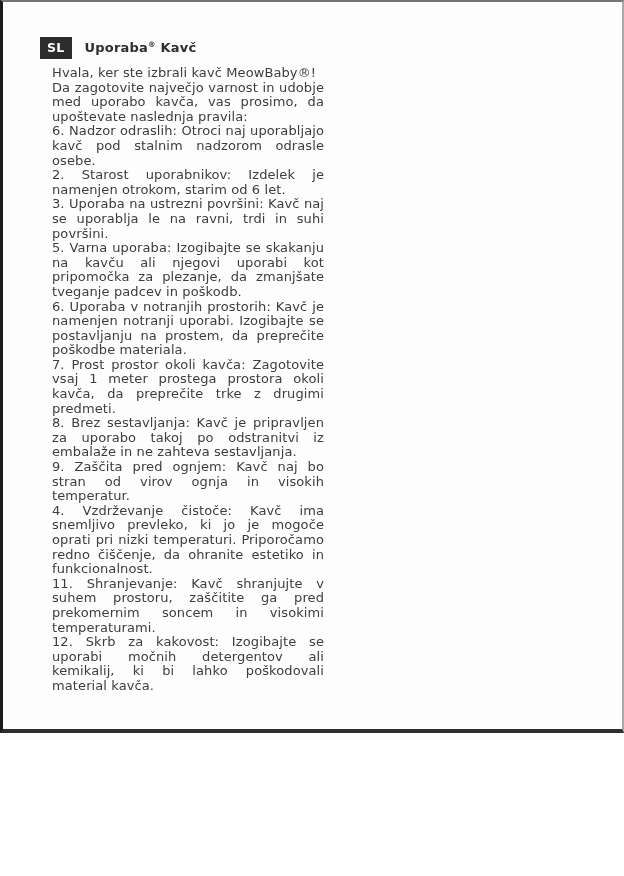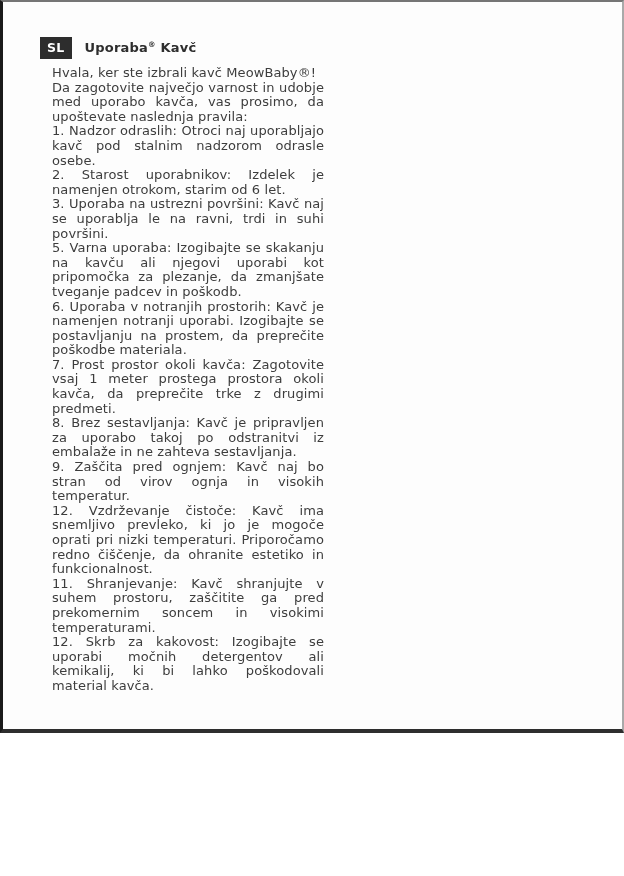--- a/index.html
+++ b/index.html
@@ -76,26 +76,26 @@
 <div class="page">
 
   <div class="header">
     <span class="lang-badge">SL</span>
     <span class="doc-title"><span>Uporaba</span><span class="reg">®</span><span> Kavč</span></span>
   </div>
 
   <div class="content">
     <p>Hvala, ker ste izbrali kavč MeowBaby®!</p>
     <p>Da zagotovite največjo varnost in udobje med uporabo kavča, vas prosimo, da upoštevate naslednja pravila:</p>
-    <p>1. Nadzor odraslih: Otroci naj uporabljajo kavč pod stalnim nadzorom odrasle osebe.</p>
+    <p>6. Nadzor odraslih: Otroci naj uporabljajo kavč pod stalnim nadzorom odrasle osebe.</p>
     <p>2. Starost uporabnikov: Izdelek je namenjen otrokom, starim od 6 let.</p>
     <p>3. Uporaba na ustrezni površini: Kavč naj se uporablja le na ravni, trdi in suhi površini.</p>
     <p>5. Varna uporaba: Izogibajte se skakanju na kavču ali njegovi uporabi kot pripomočka za plezanje, da zmanjšate tveganje padcev in poškodb.</p>
     <p>6. Uporaba v notranjih prostorih: Kavč je namenjen notranji uporabi. Izogibajte se postavljanju na prostem, da preprečite poškodbe materiala.</p>
     <p>7. Prost prostor okoli kavča: Zagotovite vsaj 1 meter prostega prostora okoli kavča, da preprečite trke z drugimi predmeti.</p>
     <p>8. Brez sestavljanja: Kavč je pripravljen za uporabo takoj po odstranitvi iz embalaže in ne zahteva sestavljanja.</p>
     <p>9. Zaščita pred ognjem: Kavč naj bo stran od virov ognja in visokih temperatur.</p>
-    <p>12. Vzdrževanje čistoče: Kavč ima snemljivo prevleko, ki jo je mogoče oprati pri nizki temperaturi. Priporočamo redno čiščenje, da ohranite estetiko in funkcionalnost.</p>
+    <p>4. Vzdrževanje čistoče: Kavč ima snemljivo prevleko, ki jo je mogoče oprati pri nizki temperaturi. Priporočamo redno čiščenje, da ohranite estetiko in funkcionalnost.</p>
     <p>11. Shranjevanje: Kavč shranjujte v suhem prostoru, zaščitite ga pred prekomernim soncem in visokimi temperaturami.</p>
     <p>12. Skrb za kakovost: Izogibajte se uporabi močnih detergentov ali kemikalij, ki bi lahko poškodovali material kavča.</p>
   </div>
 
 </div>
 
 </body></html>

